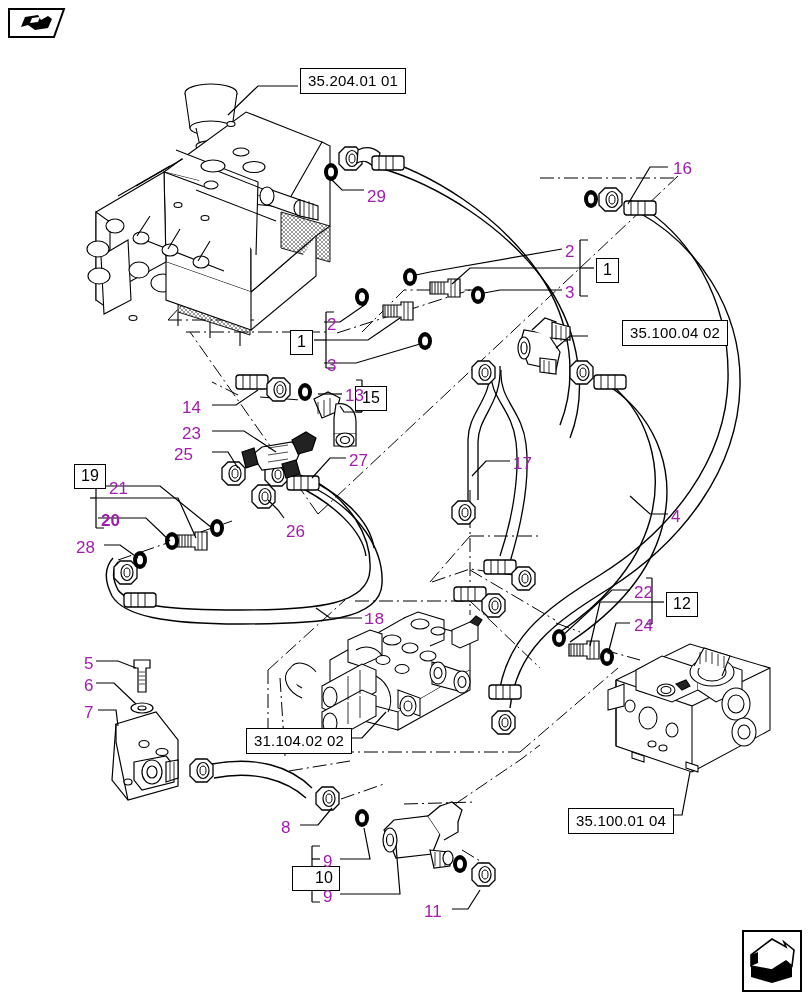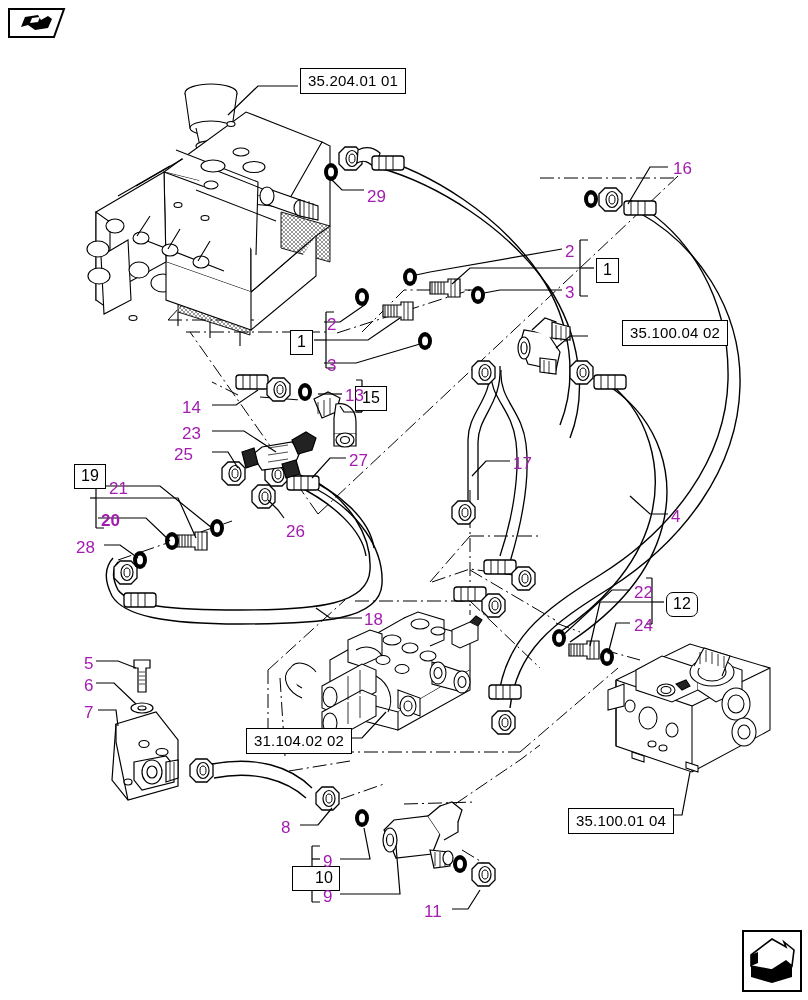--- a/index.html
+++ b/index.html
@@ -563,21 +563,21 @@
 
   <div class="ref-box" style="left:300px; top:68px;">35.204.01 01</div>
   <div class="ref-box" style="left:614px; top:320px;margin-left:8px;">35.100.04 02</div>
   <div class="ref-box" style="left:246px; top:728px;">31.104.02 02</div>
   <div class="ref-box" style="left:568px; top:808px;">35.100.01 04</div>
 
   <div class="num-box" style="left:596px; top:258px;">1</div>
   <div class="num-box" style="left:290px; top:330px;">1</div>
   <div class="num-box" style="left:355px; top:386px;">15</div>
   <div class="num-box" style="left:74px;  top:464px;">19</div>
-  <div class="num-box" style="left:666px; top:592px;border-radius:7px;">12</div>
+  <div class="num-box" style="left:666px; top:592px;">12</div>
   <div class="num-box" style="left:292px; top:866px;padding-left:22px;">10</div>
 
   <div class="num" style="left:367px; top:188px;">29</div>
   <div class="num" style="left:673px; top:160px;">16</div>
   <div class="num" style="left:565px; top:243px;">2</div>
   <div class="num" style="left:565px; top:284px;">3</div>
   <div class="num" style="left:327px; top:316px;">2</div>
   <div class="num" style="left:327px; top:357px;">3</div>
   <div class="num" style="left:182px; top:399px;">14</div>
   <div class="num" style="left:329px; top:387px;margin-left:16px;">13</div>
@@ -585,21 +585,21 @@
   <div class="num" style="left:174px; top:446px;">25</div>
   <div class="num" style="left:349px; top:452px;">27</div>
   <div class="num" style="left:513px; top:455px;">17</div>
   <div class="num" style="left:671px; top:508px;">4</div>
   <div class="num" style="left:95px; top:480px;margin-left:14px;">21</div>
   <div class="num" style="left:101px; top:512px;font-weight:bold;">20</div>
   <div class="num" style="left:286px; top:523px;">26</div>
   <div class="num" style="left:76px;  top:539px;">28</div>
   <div class="num" style="left:634px; top:584px;text-align:center;">22</div>
   <div class="num" style="left:634px; top:617px;">24</div>
-  <div class="num" style="left:364px; top:611px;">18</div>
+  <div class="num" style="left:364px; top:611px;font-family:Liberation Mono, monospace;">18</div>
   <div class="num" style="left:84px;  top:655px;">5</div>
   <div class="num" style="left:84px;  top:677px;">6</div>
   <div class="num" style="left:84px;  top:704px;">7</div>
   <div class="num" style="left:281px; top:819px;">8</div>
   <div class="num" style="left:323px; top:853px;">9</div>
   <div class="num" style="left:323px; top:888px;">9</div>
   <div class="num" style="left:424px; top:903px;">11</div>
 
 </div>
 

